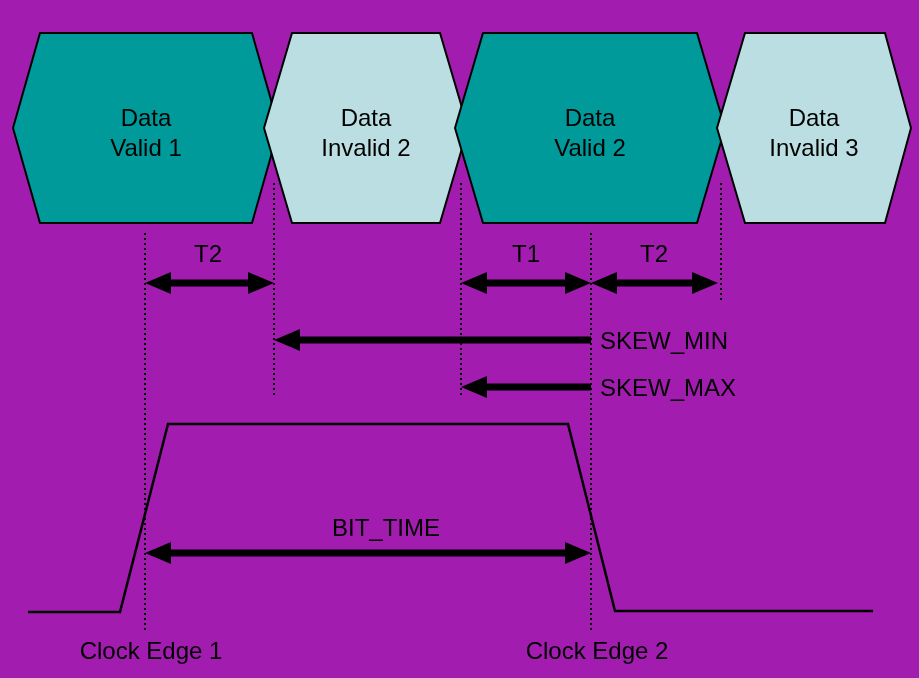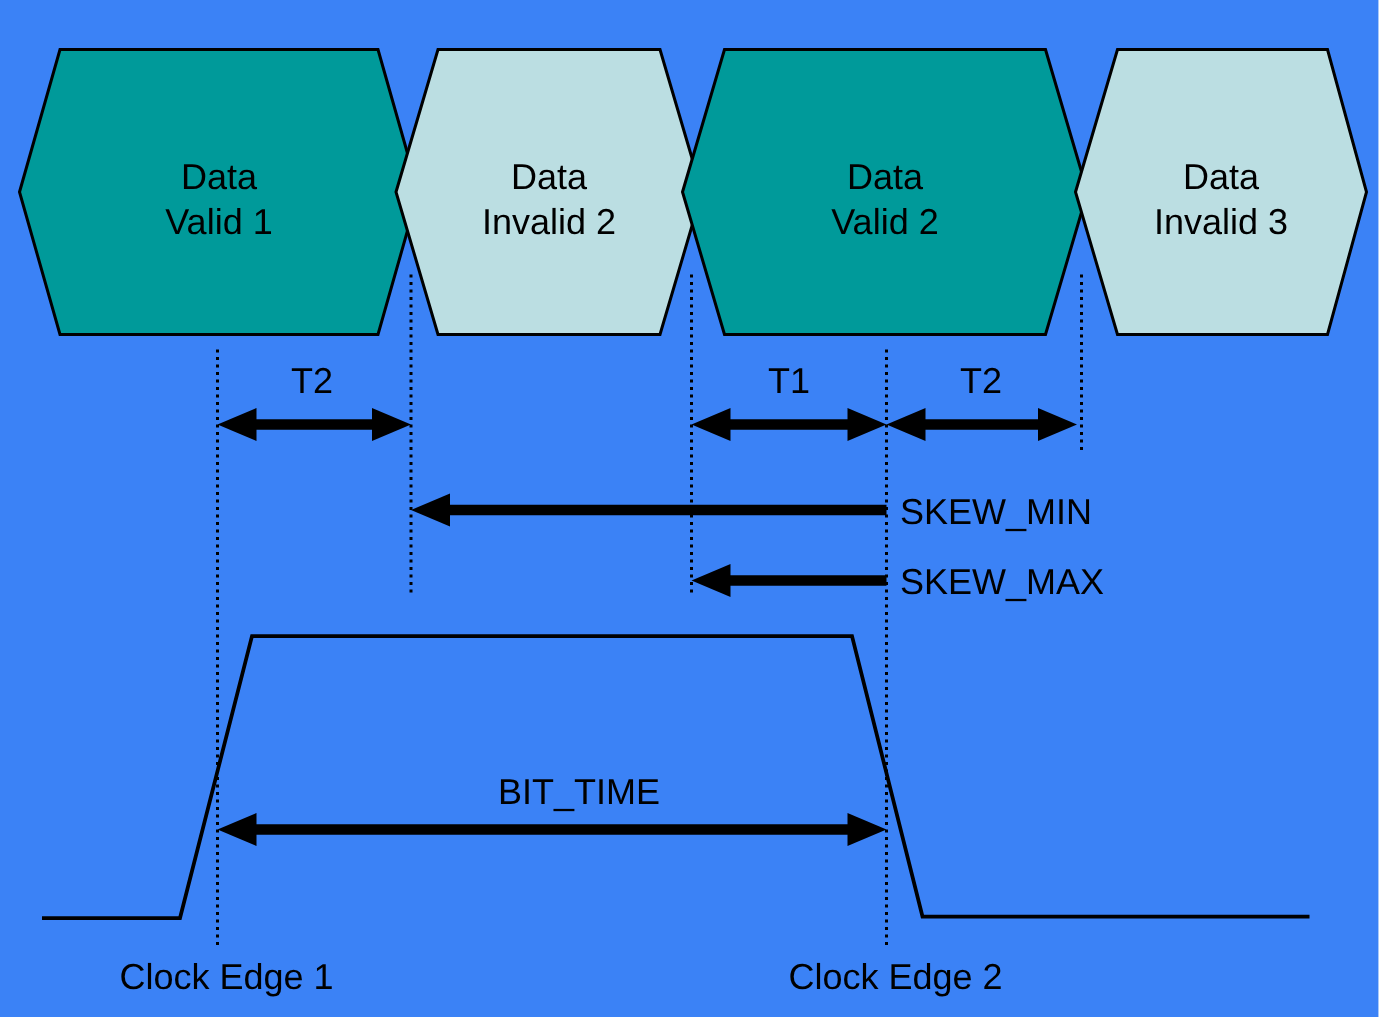--- a/index.html
+++ b/index.html
@@ -4,21 +4,21 @@
 <style>
   html, body {
     margin: 0;
     padding: 0;
     background: #ffffff;
   }
   .canvas {
     position: relative;
     width: 919px;
     height: 678px;
-    background: #3b82f6;
+    background: #a21caf;
     overflow: hidden;
   }
   svg {
     display: block;
   }
   svg text {
     font-family: "Liberation Sans", sans-serif;
     font-size: 24px;
     fill: #000000;
   }

